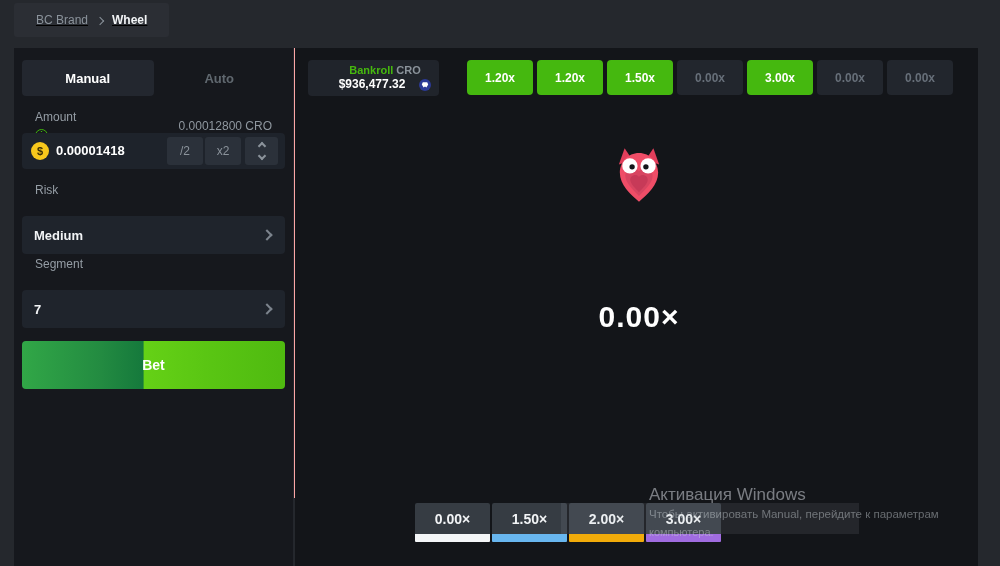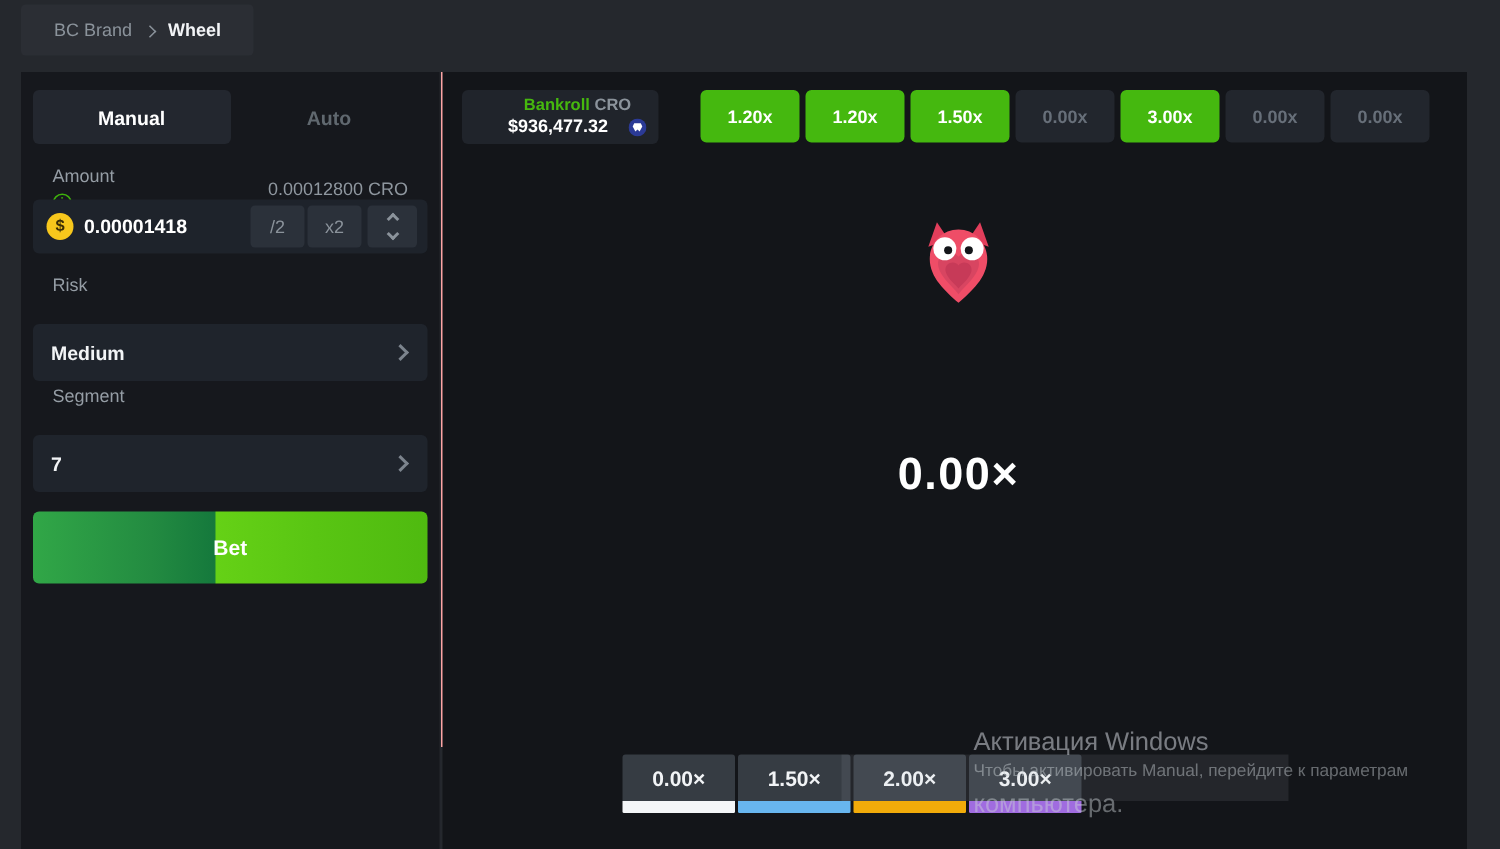--- a/index.html
+++ b/index.html
@@ -2,21 +2,21 @@
 <html><head>
 <meta charset="utf-8">
 <style>
   * { margin:0; padding:0; box-sizing:border-box; }
   body { background:#25282d; font-family:"Liberation Sans", sans-serif; }
   #app { position:relative; width:1000px; height:566px; background:#25282d; overflow:hidden; }
 
   
   .breadcrumb { position:absolute; left:14px; top:3px; width:155px; height:34px;
     background:#2b2e34; border-radius:3px; display:flex; align-items:center;
-    padding-left:22px; gap:9px; font-size:12px; }
+    padding-left:22px; gap:9px; font-size:12px;text-decoration:underline; }
   .bc-brand { color:#8b939b; }
   .bc-page { color:#f2f4f6; font-weight:bold; }
   .bc-chev { width:6px; height:6px; border-top:1.5px solid #8b939b; border-right:1.5px solid #8b939b;
     transform:rotate(45deg); margin-top:1px; }
 
   
   .panel { position:absolute; left:14px; top:48px; width:964px; height:450px;
     background:#fca5a5; border-radius:4px; }
   .sidebar { position:absolute; left:0; top:0; width:280px; height:518px;
     background:#16181d; border-right:1px solid #24272d; }
@@ -103,21 +103,21 @@
     align-items:center; justify-content:center; color:#f2f4f6; font-size:14px; font-weight:bold; }
   .cell-bar { height:8px; border-radius:0 0 1px 1px; }
 
   
   .toast-bg { position:absolute; left:266px; top:455px; width:298px; height:31px;
     background:rgba(190,198,206,0.10); }
   .wm-title { position:absolute; left:354px; top:437px; font-size:17px;
     color:rgba(205,210,216,0.55); }
   .wm-line2 { position:absolute; left:354px; top:460px; font-size:11.5px; width:330px;
     color:rgba(205,210,216,0.45); }
-  .wm-line3 { position:absolute; left:354px; top:478px; font-size:17px;
+  .wm-line3 { position:absolute; left:354px; top:478px; font-size:11px;
     color:rgba(205,210,216,0.45); }
 </style>
 </head>
 <body>
 
 <div id="app">
 
   <div class="breadcrumb">
     <span class="bc-brand">BC Brand</span>
     <span class="bc-chev"></span>

